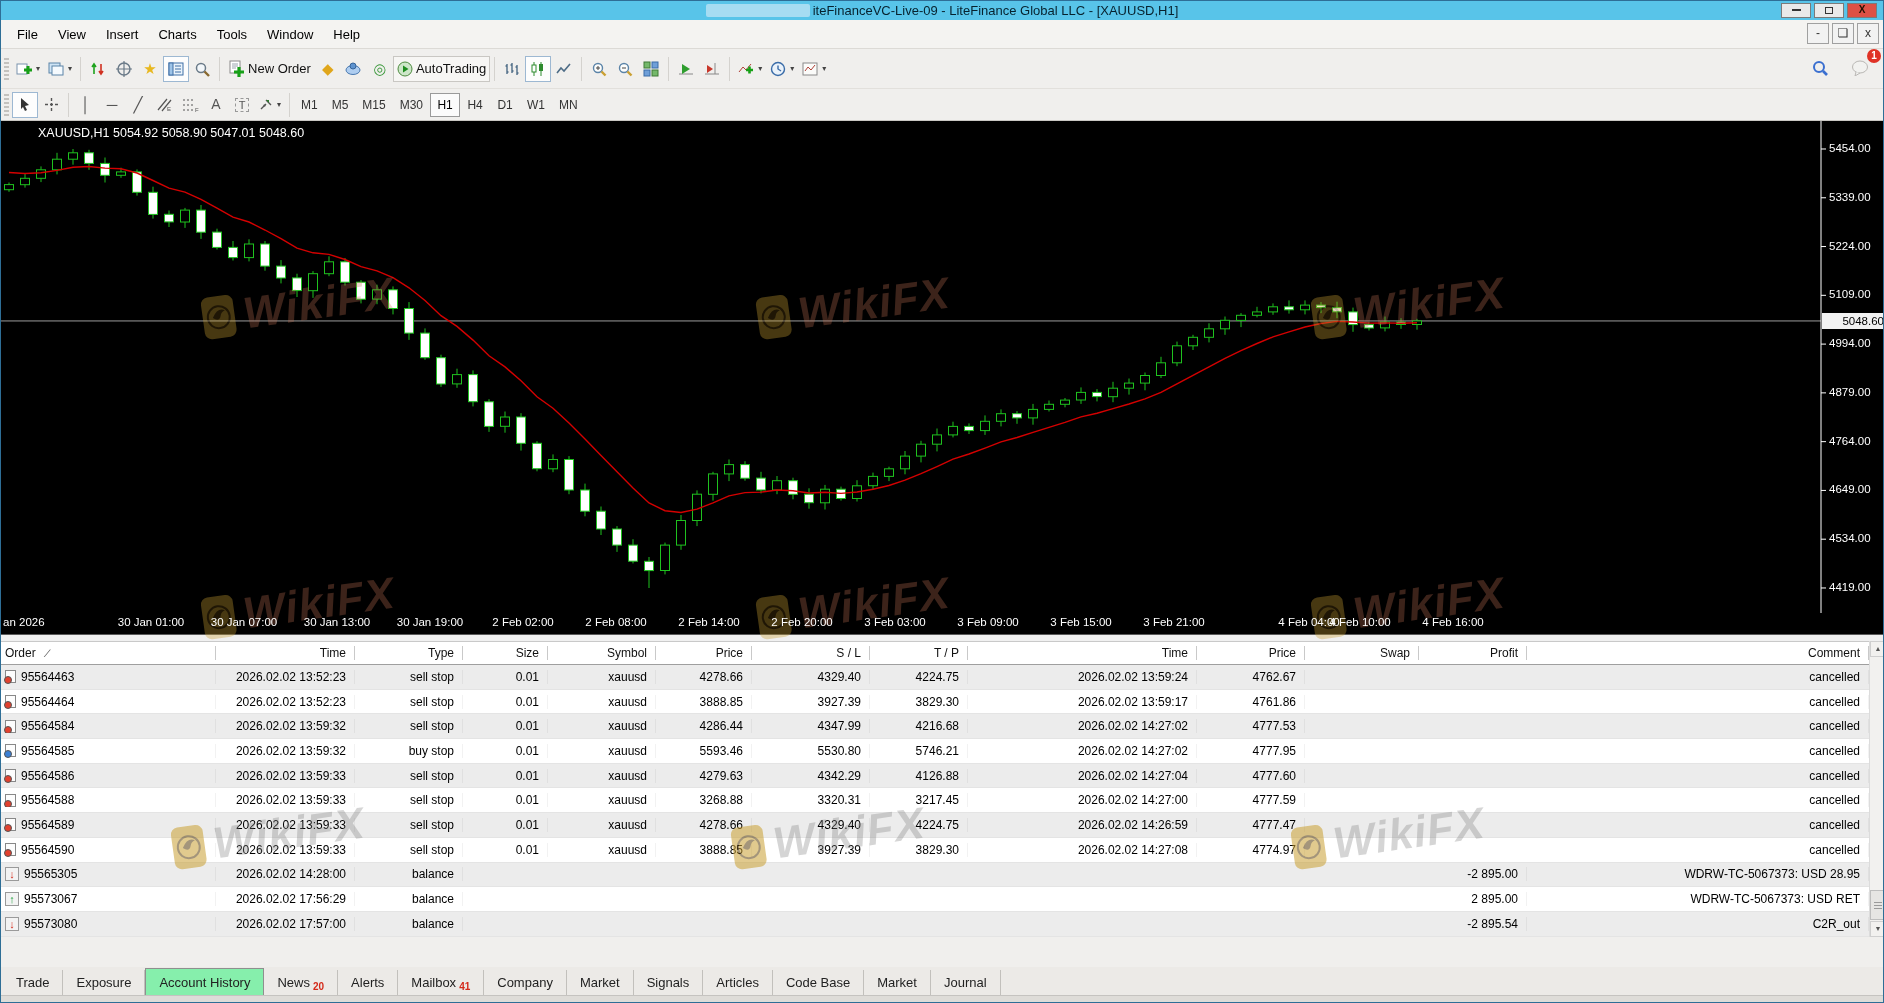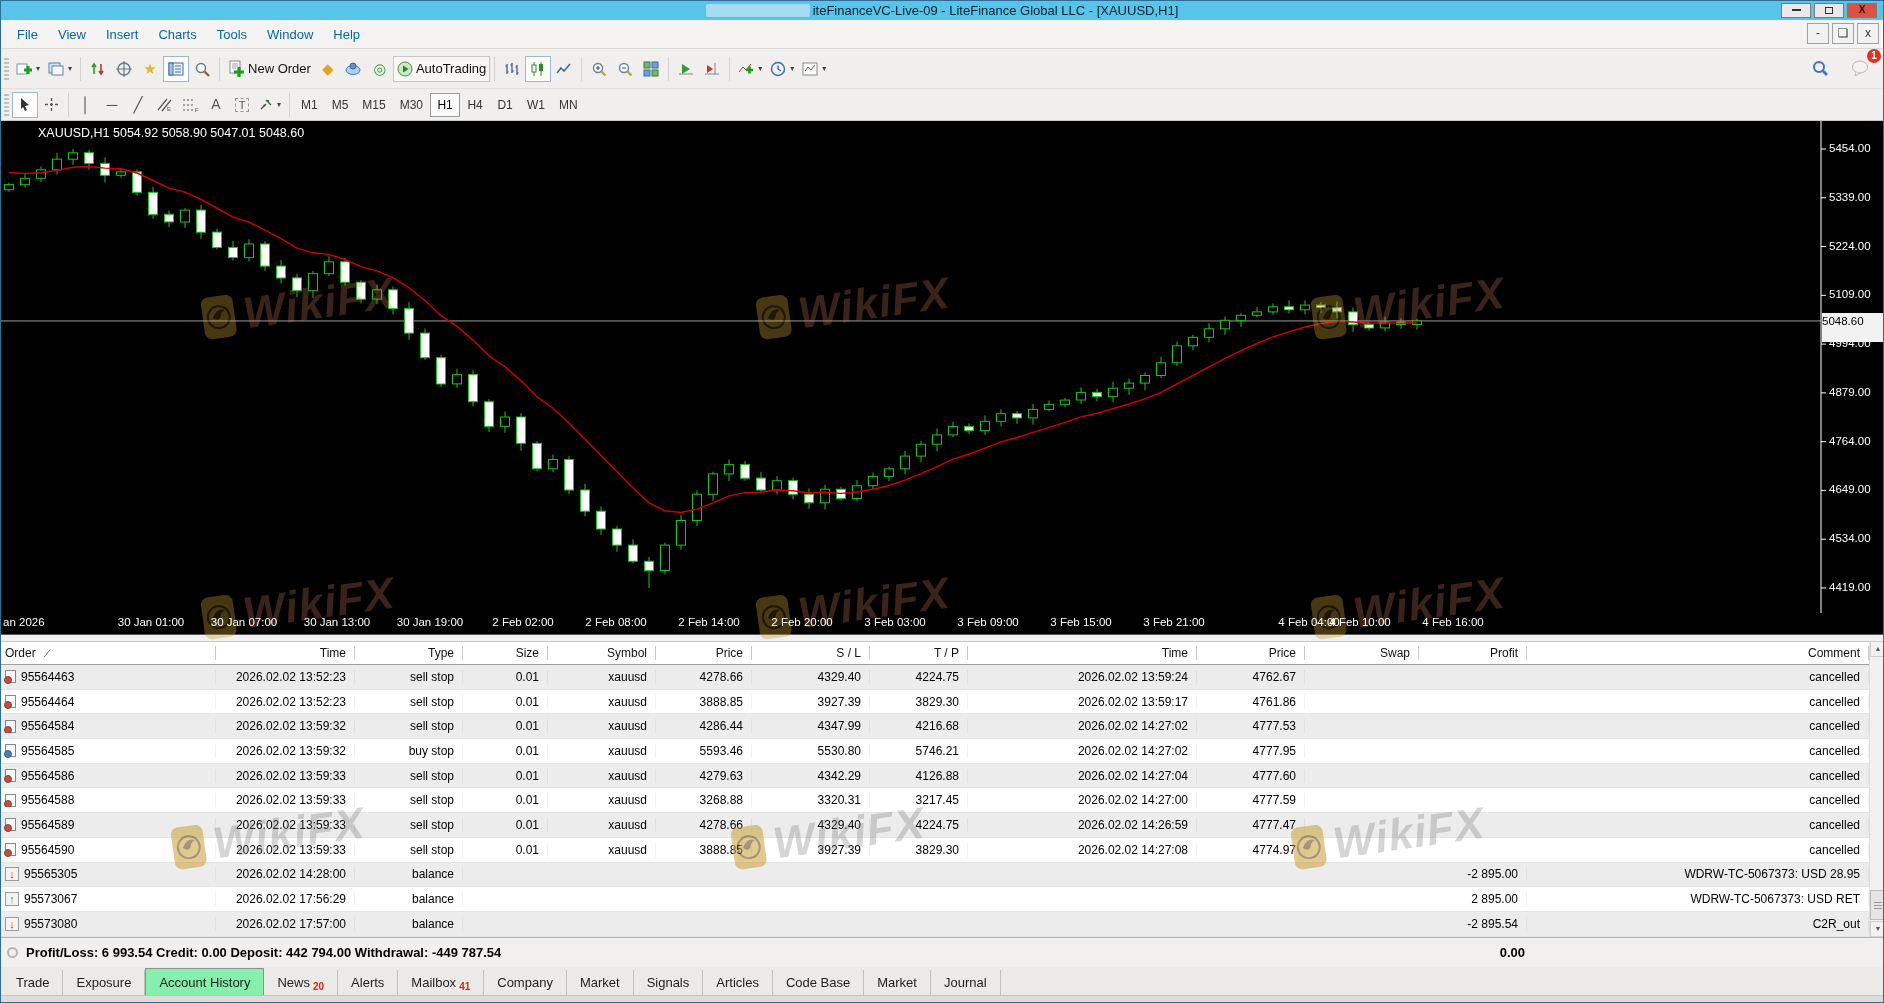--- a/index.html
+++ b/index.html
@@ -15,21 +15,21 @@
   .winbtns{position:absolute;right:6px;top:2px;display:flex;gap:3px;}
   .wbtn{width:30px;height:15px;border:1px solid #7a7a7a;background:#e9e9e9;font-size:10px;
         line-height:12px;text-align:center;color:#222;cursor:default;}
   .wbtn.close{background:#dd5145;color:#210;font-weight:bold;}
   .wbtn .mmax{display:inline-block;width:8px;height:7px;border:1px solid #333;margin-top:3px;}
   .wbtn .mmin{display:inline-block;width:9px;height:2px;background:#333;margin-bottom:2px;}
 
   
   .menubar{position:absolute;left:0;top:19px;width:100%;height:29px;background:#f4f3f1;
            border-bottom:1px solid #dcdad6;display:flex;align-items:center;padding-left:6px;}
-  .menu-item{font-size:13px;color:#0369a1;padding:4px 10px;}
+  .menu-item{font-size:13px;color:#000000;padding:4px 10px;}
   .mdibtns{position:absolute;right:4px;top:3px;display:flex;gap:3px;}
   .mdibtn{width:22px;height:21px;border:1px solid #a0a0a0;background:#f2f2f2;text-align:center;
           font-size:12px;line-height:18px;color:#333;}
 
   
   .tbar{position:absolute;left:0;width:100%;background:#f0efed;display:flex;align-items:center;}
   .tbar1{top:48px;height:40px;border-bottom:1px solid #e2e0dc;}
   .tbar2{top:88px;height:32px;border-bottom:1px solid #c9c7c3;}
   .grip{width:5px;height:22px;margin:0 3px;background:repeating-linear-gradient(to bottom,#c4c2be 0 2px,transparent 2px 4px);}
   .vsep{width:1px;height:24px;background:#d4d2ce;margin:0 4px;}
@@ -45,22 +45,22 @@
   .tf.active{border:1px solid #9a9a9a;background:#fbfbfb;color:#000;}
   .badge1{position:relative;}
   .badge1 .bnum{position:absolute;top:-7px;right:-9px;background:#e03226;color:#fff;border-radius:50%;
                 width:14px;height:14px;font-size:10px;line-height:14px;text-align:center;font-weight:bold;}
   .tright{position:absolute;right:10px;top:54px;display:flex;gap:14px;align-items:center;}
 
   
   .chart{position:absolute;left:0;top:120px;width:1884px;height:514px;background:#000;border-bottom:1px solid #5a5a5a;}
   .ohlc{position:absolute;left:4px;top:5px;color:#fff;font-size:12.5px;font-family:"Liberation Sans",sans-serif;z-index:5;margin-left:33px;}
   .plabel{position:absolute;left:1828px;color:#fff;font-size:11.5px;z-index:4;}
-  .pcur{position:absolute;left:1821px;width:62px;height:29px;background:#f2f2f2;color:#000;
-        font-size:11.5px;text-align:left;line-height:16px;z-index:6;}
+  .pcur{position:absolute;left:1821px;width:62px;height:16px;background:#f2f2f2;color:#000;
+        font-size:11.5px;text-align:right;line-height:16px;z-index:6;}
   .tlabel{position:absolute;top:495px;color:#fff;font-size:11.5px;transform:translateX(-50%);white-space:nowrap;z-index:4;}
   .tlabel.first{transform:none;text-align:center;}
   
   .wm{position:absolute;display:flex;align-items:center;gap:8px;transform:rotate(-8deg);pointer-events:none;z-index:2;}
   .wm .wtxt{font-size:44px;font-weight:bold;font-style:italic;letter-spacing:1px;}
   .wm-dark .wtxt{color:rgba(200,115,85,0.30);}
   .wm-dark .wbadge{opacity:0.35;}
   .wm-light .wtxt{color:rgba(125,125,125,0.32);}
   .wm-light .wbadge{opacity:0.55;}
 
@@ -773,25 +773,20 @@
   <div class="vscroll">
     <div class="sarrow up">▲</div>
     <div class="sthumb">
         <i></i>
         <i></i>
         <i></i>
       </div>
     <div class="sarrow down">▼</div>
   </div>
 
-  <div class="statusbar">
-    <span class="stat-ic"></span>
-    <span class="stat-text">Profit/Loss: 6 993.54  Credit: 0.00  Deposit: 442 794.00  Withdrawal: -449 787.54</span>
-    <span class="stat-right">0.00</span>
-  </div>
 
   <div class="tabs" id="bottom-tabs">
       <div class="tab">
         <span>Trade</span>
       </div>
       <div class="tab">
         <span>Exposure</span>
       </div>
       <div class="tab active">
         <span>Account History</span>

